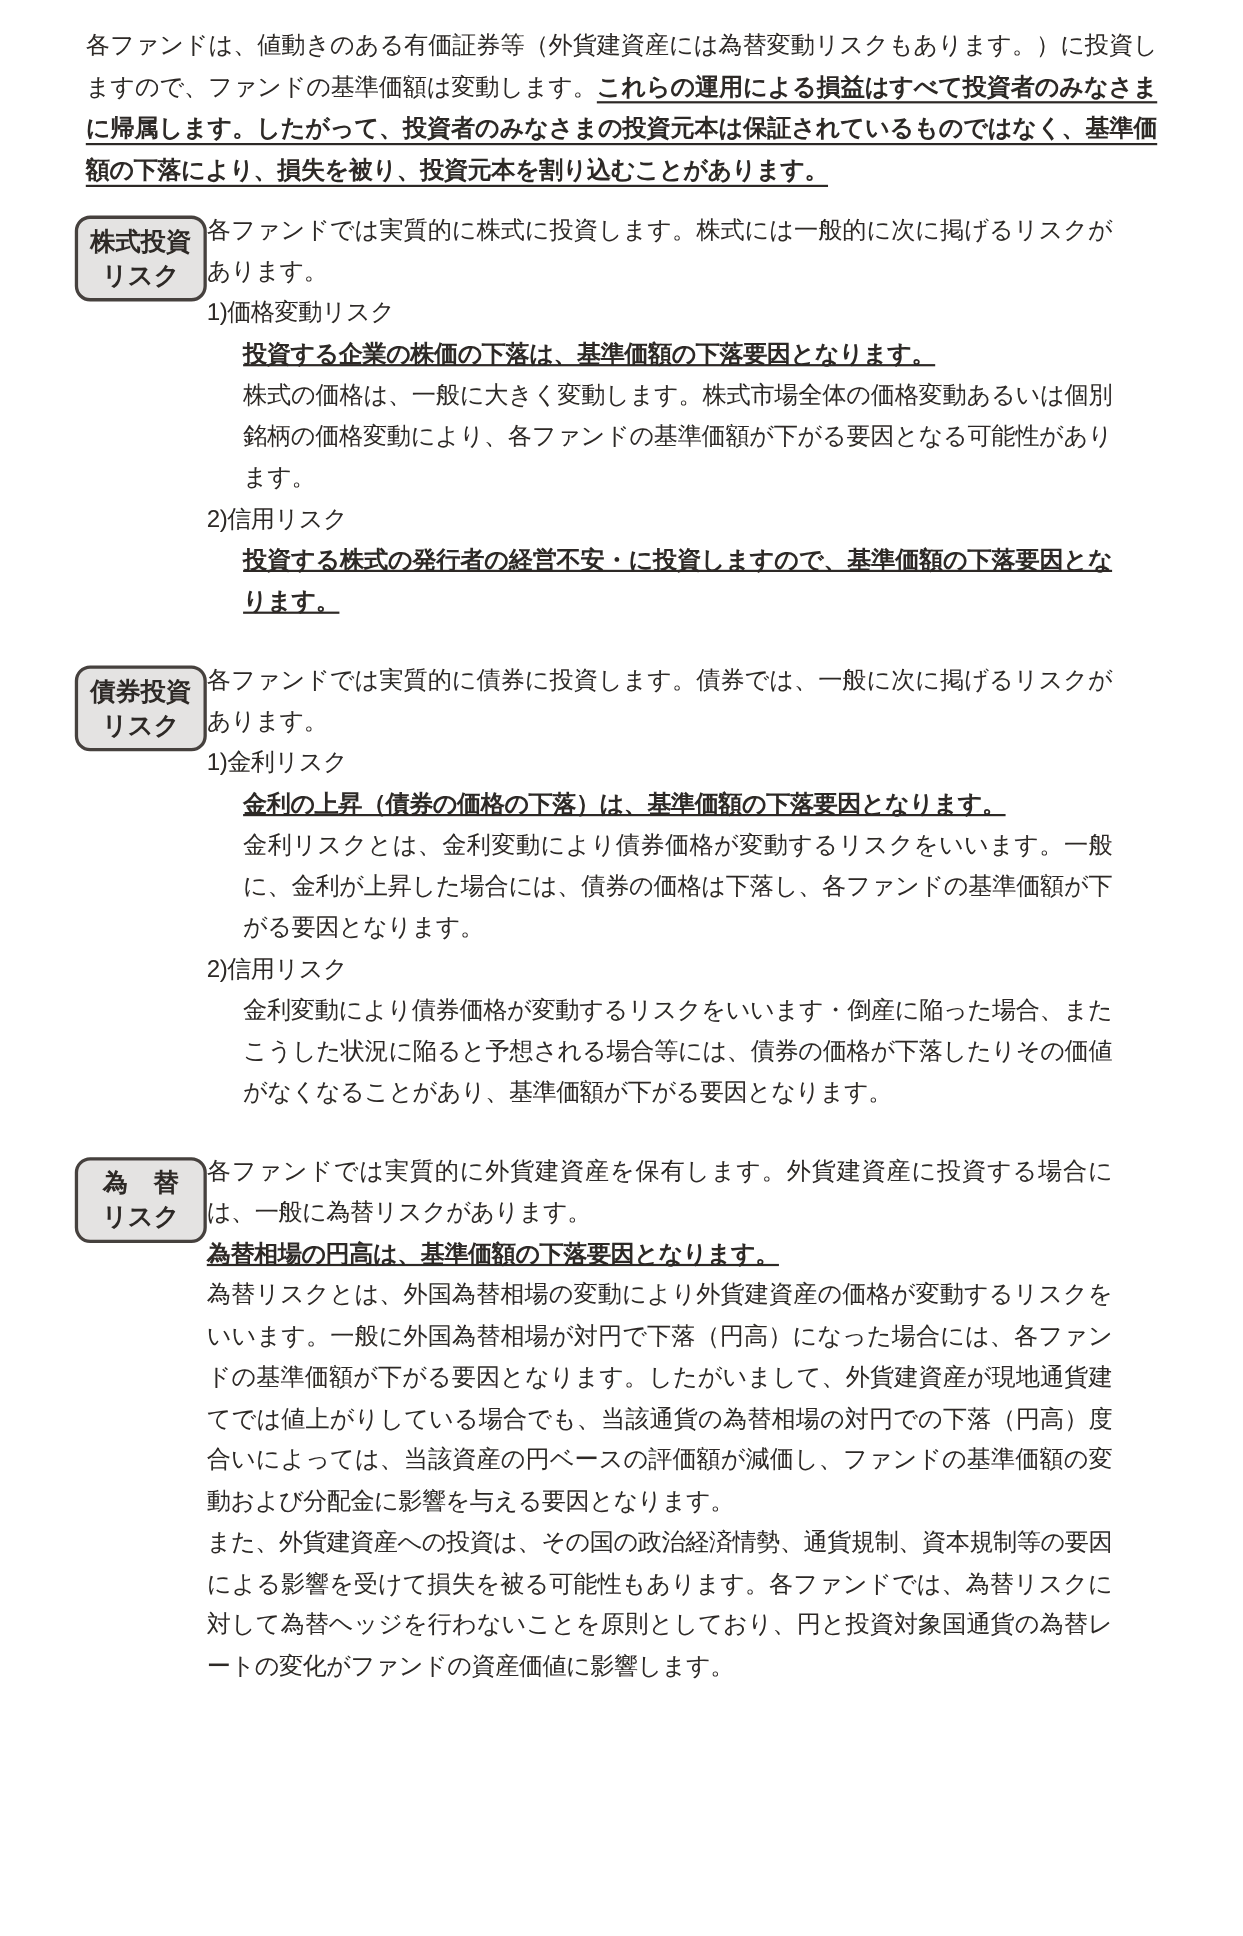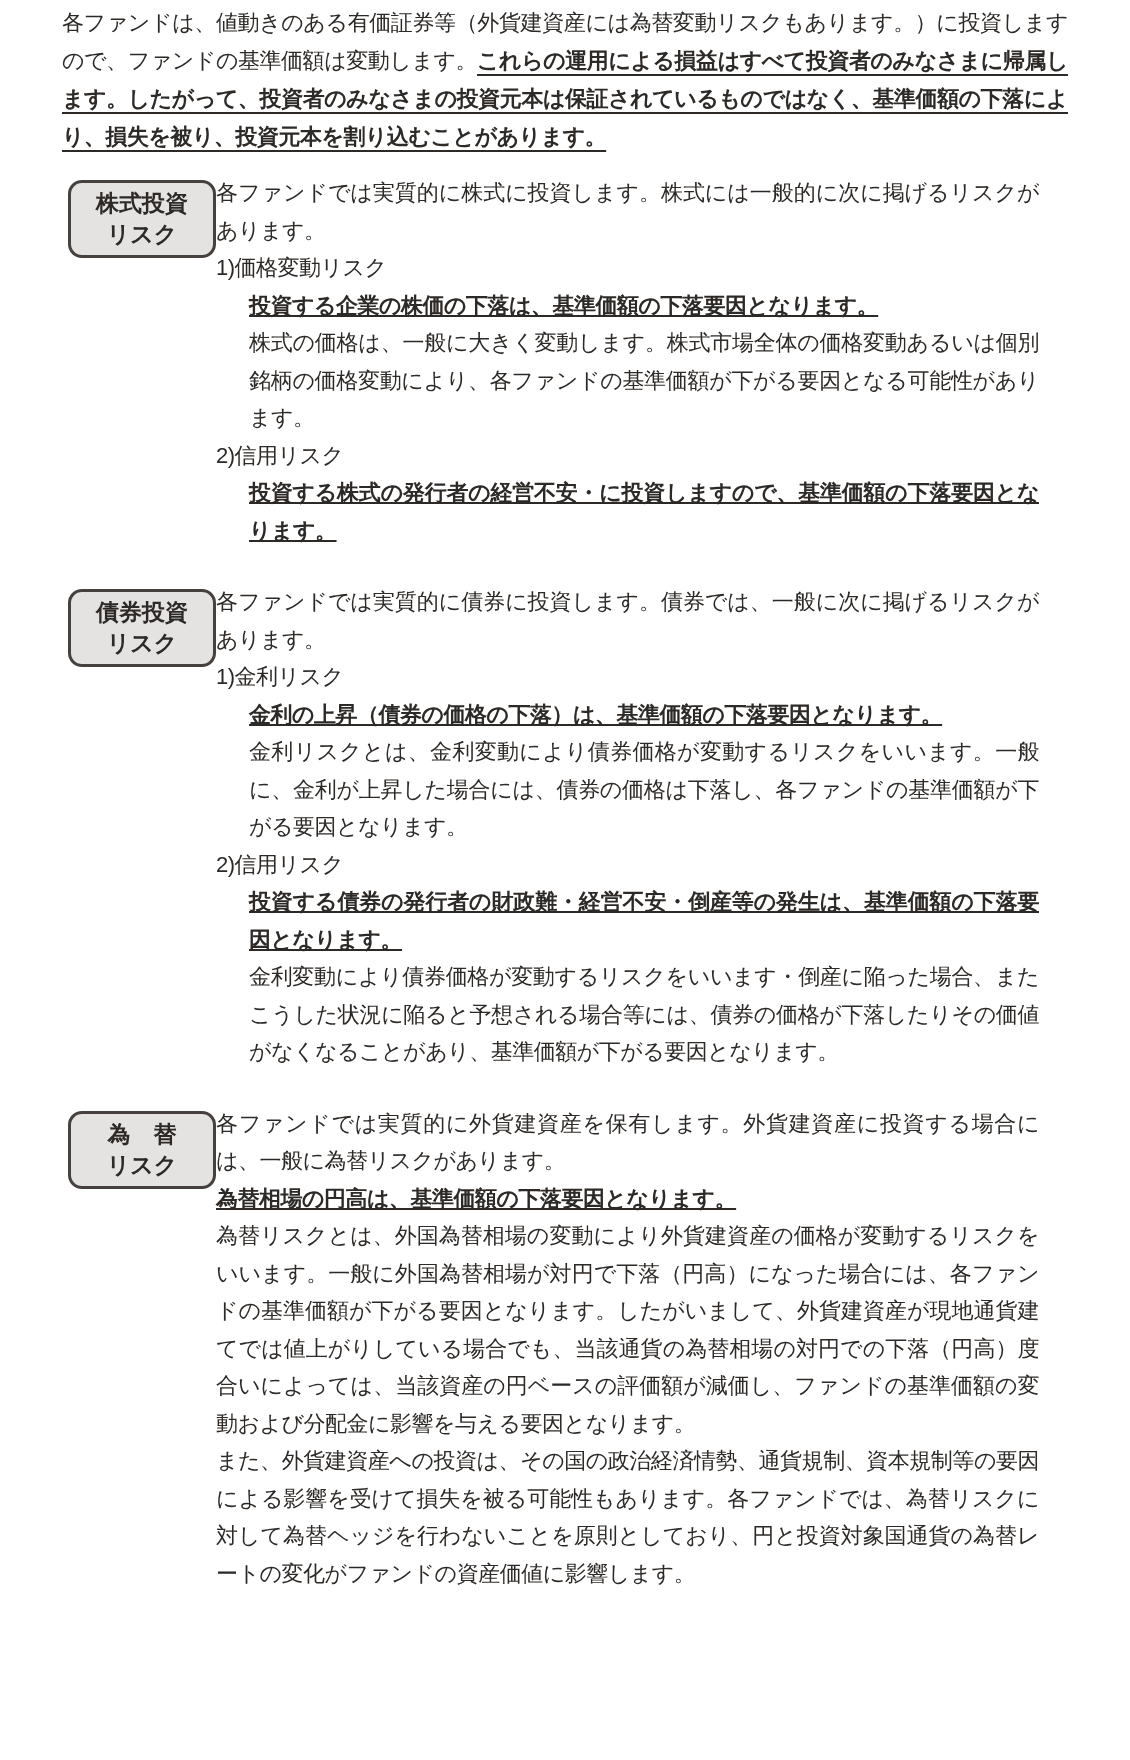--- a/index.html
+++ b/index.html
@@ -18,38 +18,38 @@
   }
   
   .intro-block {
     margin: 0 62px 0 62px;
     width: 1006px;
     font-size: 22px;
     letter-spacing: -0.5px;
     line-height: 38px;
     text-align: justify;
   }
-  .intro-block p { margin: 0; font-family: Liberation Mono, monospace; }
+  .intro-block p { margin: 16px; }
   .em {
     font-weight: bold;
     text-decoration: underline;
     text-decoration-thickness: 2px;
     text-underline-offset: 6px;
   }
   
   .section {
     display: flex;
     align-items: flex-start;
     margin-top: 34px;
     padding-left: 68px;
   }
   .section:first-of-type { margin-top: 16px; }
   .label-box {
     flex: 0 0 auto;
-    width: 148px;
+    width: 120px;
     min-height: 78px;
     margin-top: 6px;
     background: #e4e3e2;
     border: 3px solid #46413e;
     border-radius: 14px;
     display: flex;
     flex-direction: column;
     justify-content: center;
     align-items: center;
     font-size: 23px;
@@ -99,21 +99,20 @@
         <div class="label-box">
           <div class="label-line">債券投資</div>
           <div class="label-line">リスク</div>
         </div>
         <div class="section-body">
           <p class="para plain">各ファンドでは実質的に債券に投資します。債券では、一般に次に掲げるリスクがあります。</p>
           <p class="para num">1)金利リスク</p>
           <p class="para bold-indent">金利の上昇（債券の価格の下落）は、基準価額の下落要因となります。</p>
           <p class="para body-indent">金利リスクとは、金利変動により債券価格が変動するリスクをいいます。一般に、金利が上昇した場合には、債券の価格は下落し、各ファンドの基準価額が下がる要因となります。</p>
           <p class="para num">2)信用リスク</p>
-          <p class="para bold-indent">投資する債券の発行者の財政難・経営不安・倒産等の発生は、基準価額の下落要因となります。</p>
           <p class="para body-indent">金利変動により債券価格が変動するリスクをいいます・倒産に陥った場合、またこうした状況に陥ると予想される場合等には、債券の価格が下落したりその価値がなくなることがあり、基準価額が下がる要因となります。</p>
         </div>
       </div>
       <div class="section">
         <div class="label-box">
           <div class="label-line">為　替</div>
           <div class="label-line">リスク</div>
         </div>
         <div class="section-body">
           <p class="para plain">各ファンドでは実質的に外貨建資産を保有します。外貨建資産に投資する場合には、一般に為替リスクがあります。</p>

